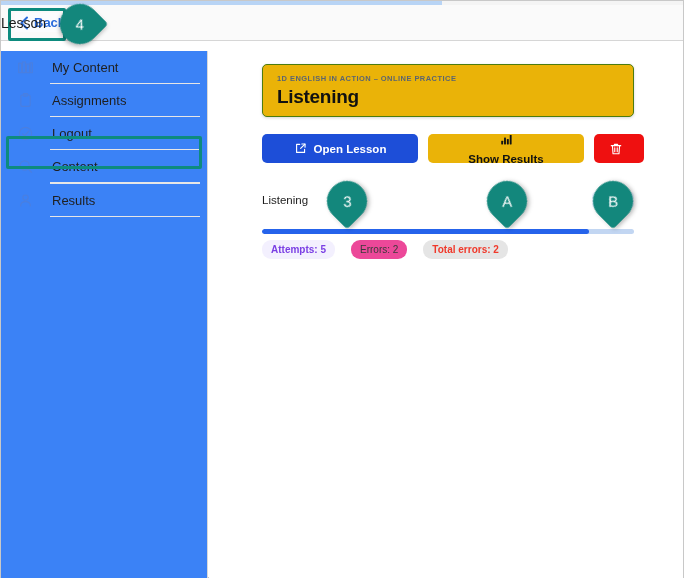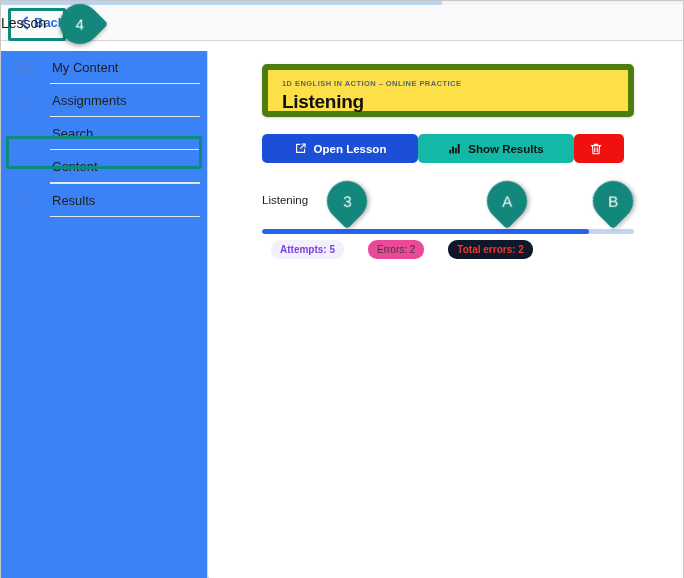--- a/index.html
+++ b/index.html
@@ -99,55 +99,55 @@
   
   .main {
     position: absolute; left: 208px; top: 41px;
     width: 474px; height: 536px;
     background: #ffffff;
   }
 
   .lesson-card {
     position: absolute; left: 53px; top: 22px;
     width: 372px; height: 53px;
-    background: #fde047;
-    border: 6px solid #4d7c0f;
+    background: #eab308;
+    border: 1px solid #4d7c0f;
     border-radius: 5px;
     box-shadow: 0 1px 3px rgba(0,0,0,0.17);
     padding: 9px 14px;
   }
   .card-eyebrow {
     font-size: 7.5px; font-weight: bold;
     letter-spacing: 0.45px;
     color: #5b6570;
     text-transform: uppercase;
   }
   .card-title {
     margin-top: 3px;
     font-size: 19px; font-weight: bold;
     color: #111111;
     letter-spacing: -0.3px;
   }
 
   
   .actions {
     position: absolute; left: 53px; top: 92px;
-    display: flex; 
+    display: flex; gap: 10px;
   }
   .btn {
     display: flex; align-items: center; justify-content: center;
     gap: 7px;
     height: 29px;
     border: none; border-radius: 5px;
     font-size: 11.5px; font-weight: bold;
     cursor: pointer;
     font-family: "Liberation Sans", sans-serif;
   }
   .btn-open { width: 156px; background: #1d4ed8; color: #ffffff; }
-  .btn-results { width: 156px; background: #14b8a6; color: #121212; }
+  .btn-results { width: 156px; background: #eab308; color: #121212; flex-direction: column; }
   .btn-delete { width: 50px; background: #ef1010; color: #ffffff; }
   .btn svg { display: block; }
 
   
   .progress-row {
     position: absolute; left: 53px; top: 150px;
     width: 372px;
     display: flex; align-items: center; justify-content: space-between;
   }
   .progress-label { font-size: 11.5px; color: #1d1d1d; }
@@ -166,32 +166,32 @@
     border-radius: 3px;
     overflow: hidden;
   }
   .progress-fill {
     height: 100%;
     background: #2563eb;
     border-radius: 3px;
   }
 
   .badges {
-    position: absolute; left: 62px; top: 198px;
-    display: flex; gap: 24px; text-align: right;
+    position: absolute; left: 53px; top: 198px;
+    display: flex; gap: 16px; text-align: right;
   }
   .badge {
     font-size: 10px;
     padding: 4px 9px;
     border-radius: 9px;
     white-space: nowrap;
   }
   .badge-attempts { background: #f3f0fe; color: #7b3fe4; font-weight: bold; }
   .badge-errors   { background: #ec4899; color: #3a3a3a; }
-  .badge-total    { background: #0f172a; color: #f0392b; font-weight: bold; }
+  .badge-total    { background: #e5e5e5; color: #f0392b; font-weight: bold; }
 
   
   .marker {
     position: absolute;
     width: 40px; height: 40px;
     background: #13877c;
     display: flex; align-items: center; justify-content: center;
     color: #ffffff;
     font-size: 15px;
     filter: drop-shadow(1px 2px 2px rgba(0,0,0,0.28));
@@ -257,21 +257,21 @@
     </div>
     <div class="nav-sep"></div>
 
     <div class="nav-item">
       <span class="nav-icon">
         <svg width="17" height="17" viewBox="0 0 20 20" fill="none" stroke="#4a7fe0" stroke-width="1.3">
           <circle cx="10" cy="10" r="7.2"></circle>
           <path d="M6.4 10.3 L9 12.6 L13.8 7.2" stroke-linecap="round" stroke-linejoin="round"></path>
         </svg>
       </span>
-      <span class="nav-label">Search</span>
+      <span class="nav-label">Logout</span>
     </div>
     <div class="nav-sep"></div>
 
     <div class="nav-item">
       <span class="nav-icon">
         <svg width="17" height="17" viewBox="0 0 20 20" fill="none" stroke="#4a7fe0" stroke-width="1.4">
           <circle cx="9" cy="8.8" r="5.4"></circle>
           <path d="M13.1 12.9 L17 16.8" stroke-linecap="round"></path>
         </svg>
       </span>

